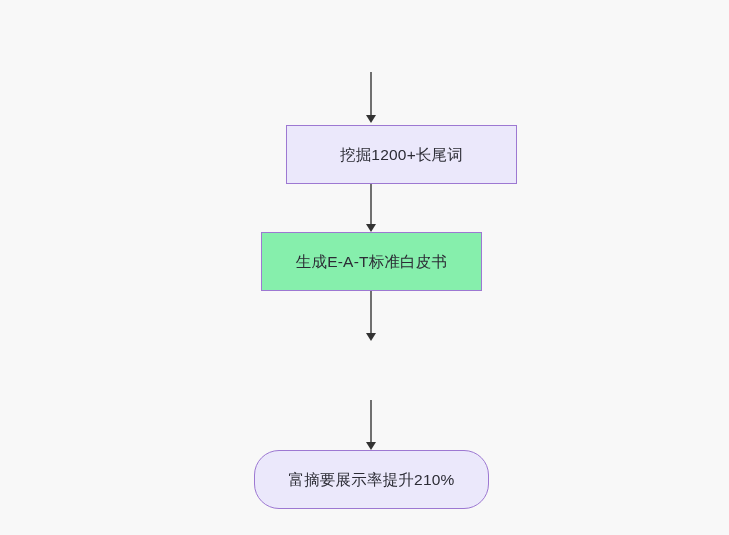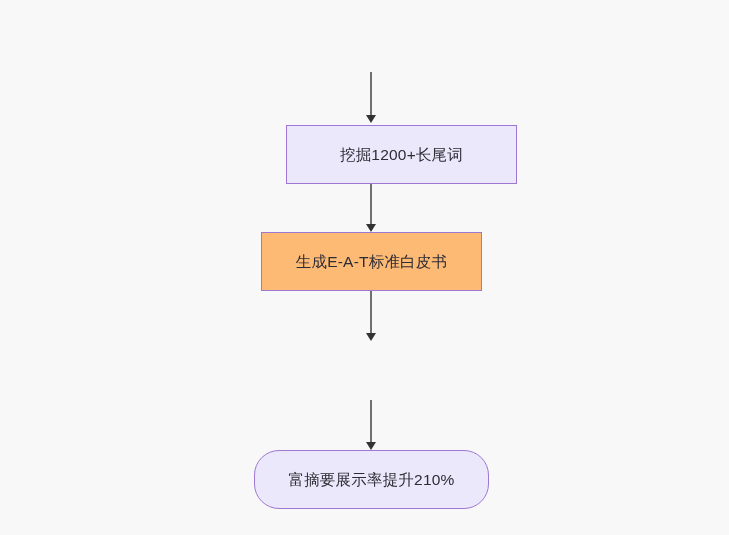--- a/index.html
+++ b/index.html
@@ -75,19 +75,19 @@
     </div>
     <div class="edge" style="left: 362px; top: 400px; height: 50px;">
       <svg width="18" height="50" viewBox="0 0 18 50">
         <line x1="9" y1="0" x2="9" y2="43" stroke="#707070" stroke-width="2"></line>
         <polygon points="4,42 14,42 9,50" fill="#333333"></polygon>
       </svg>
     </div>
     <div class="node" style="left: 275px; top: 125px; width: 231px; background: rgb(235, 232, 251); border-color: rgb(157, 120, 210); margin-left: 11px;">
       <span class="node-label" style="color: rgb(44, 44, 53);">挖掘1200+长尾词</span>
     </div>
-    <div class="node" style="left: 261px; top: 232px; width: 221px; background: #fdba74; border-color: rgb(157, 120, 210);">
+    <div class="node" style="left: 261px; top: 232px; width: 221px; background: #86efac; border-color: rgb(157, 120, 210);">
       <span class="node-label" style="color: rgb(44, 44, 53);">生成E-A-T标准白皮书</span>
     </div>
     <div class="node" style="left: 254px; top: 450px; width: 235px; background: rgb(235, 232, 251); border-color: rgb(157, 120, 210); border-radius: 25px;">
       <span class="node-label" style="color: rgb(44, 44, 53);">富摘要展示率提升210%</span>
     </div>
   </div>
 
 </body></html>

